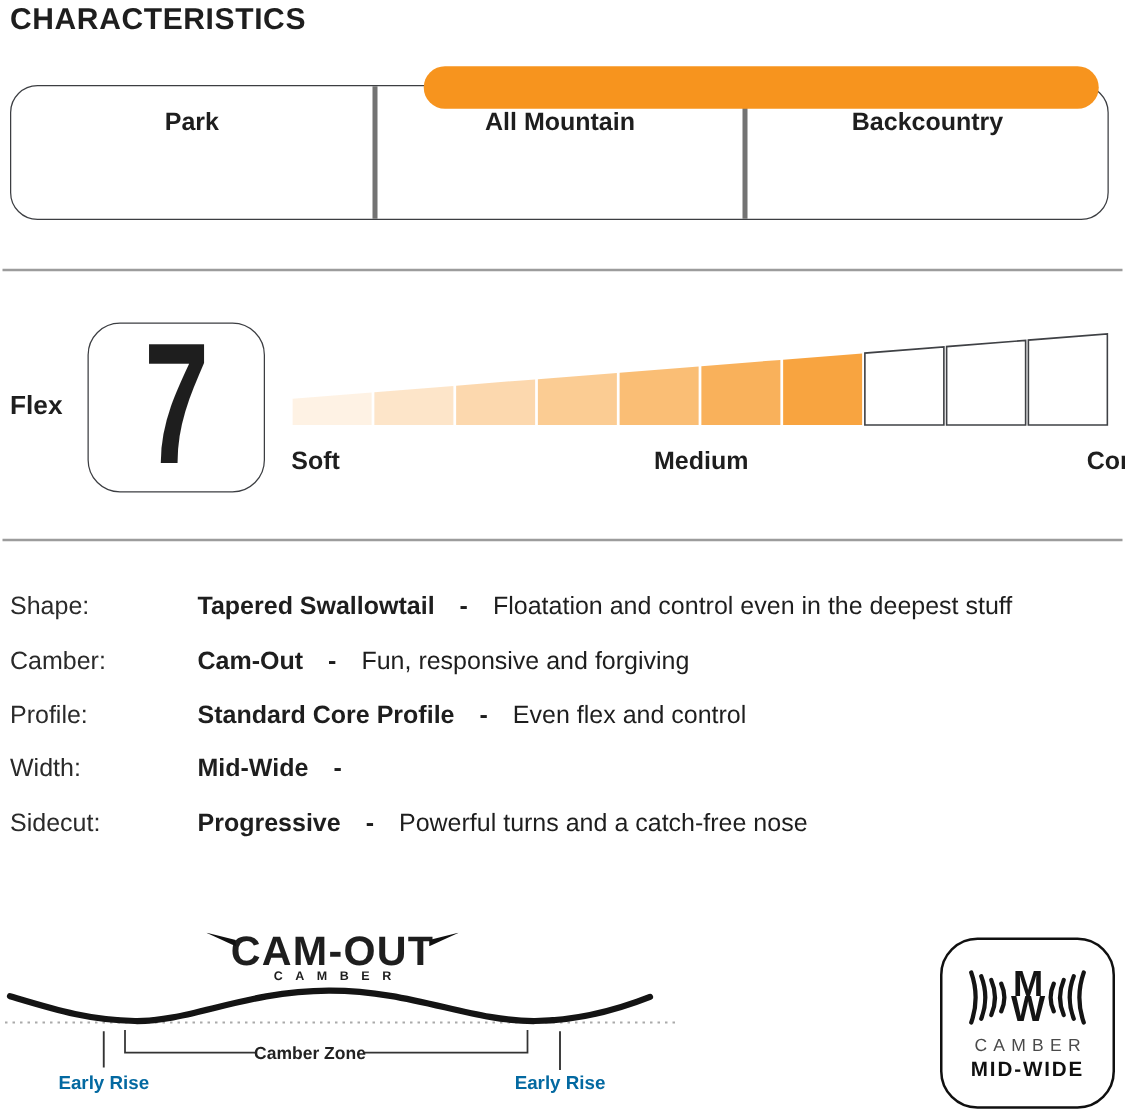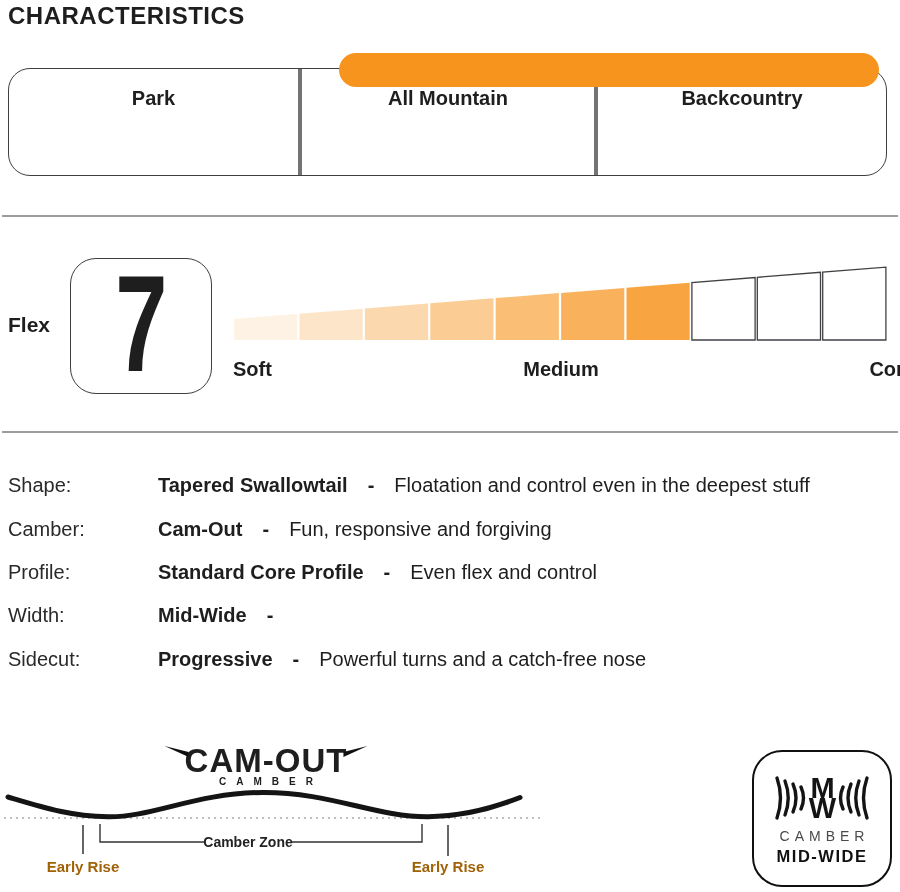--- a/index.html
+++ b/index.html
@@ -38,21 +38,21 @@
   .spec-desc{font-weight:400;}
   
   .camber-logo{left:168px;top:744px;width:196px;text-align:center;}
   .logo-title{font-size:33px;font-weight:800;letter-spacing:1px;line-height:34px;position:relative;display:inline-block;}
   .logo-horn{position:absolute;top:2px;width:24px;height:11px;background:#101010;}
   .horn-left{left:-20px;clip-path:polygon(0 0,100% 100%,100% 55%);}
   .horn-right{right:-20px;clip-path:polygon(100% 0,0 55%,0 100%);}
   .logo-subtitle{font-size:10px;font-weight:700;letter-spacing:10px;padding-left:10px;margin-top:-2px;}
   .camber-svg{left:0;top:780px;}
   .camber-zone-label{left:198px;top:834px;width:100px;text-align:center;font-size:14px;font-weight:600;color:#222;}
-  .early-rise{top:858px;width:94px;text-align:center;font-size:15px;font-weight:700;color:#a16207;}
+  .early-rise{top:858px;width:94px;text-align:center;font-size:15px;font-weight:700;color:#0369a1;}
   .er-left{left:36px;}
   .er-right{left:401px;}
   
   .width-badge{left:752px;top:750px;width:140px;height:137px;border:2.5px solid #101010;
     border-radius:30px;box-sizing:border-box;display:flex;flex-direction:column;
     align-items:center;justify-content:flex-start;padding-top:20px;}
   .badge-icon-row{display:flex;align-items:center;gap:2px;height:52px;}
   .monogram{display:flex;flex-direction:column;align-items:center;margin:0 1px;}
   .monogram span{font-size:29px;font-weight:900;line-height:20.5px;color:#141414;letter-spacing:-1px;}
   .badge-width-label{margin-top:4px;font-size:14px;font-weight:400;letter-spacing:5px;padding-left:5px;color:#4a4a4a;}

